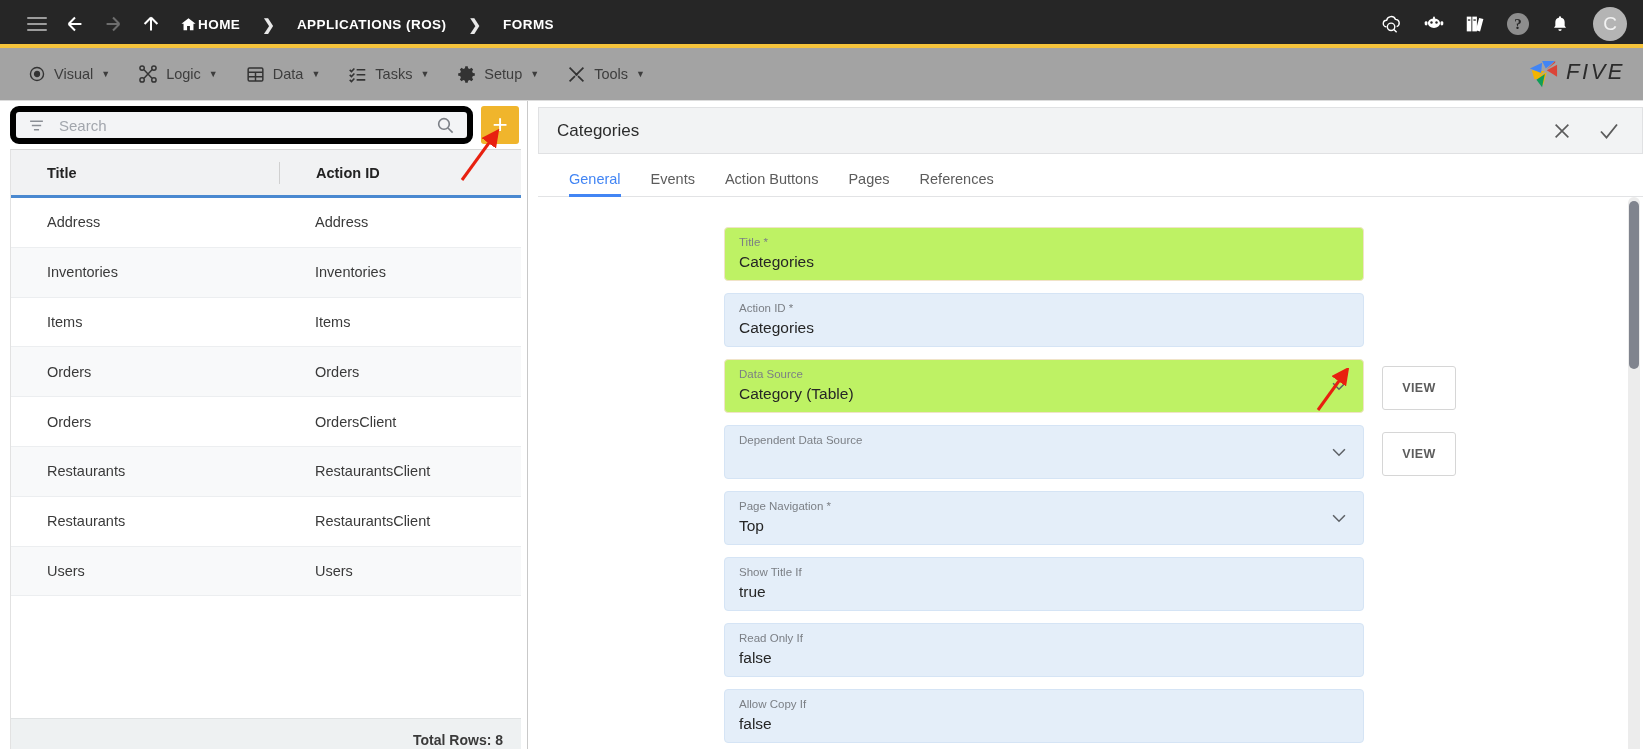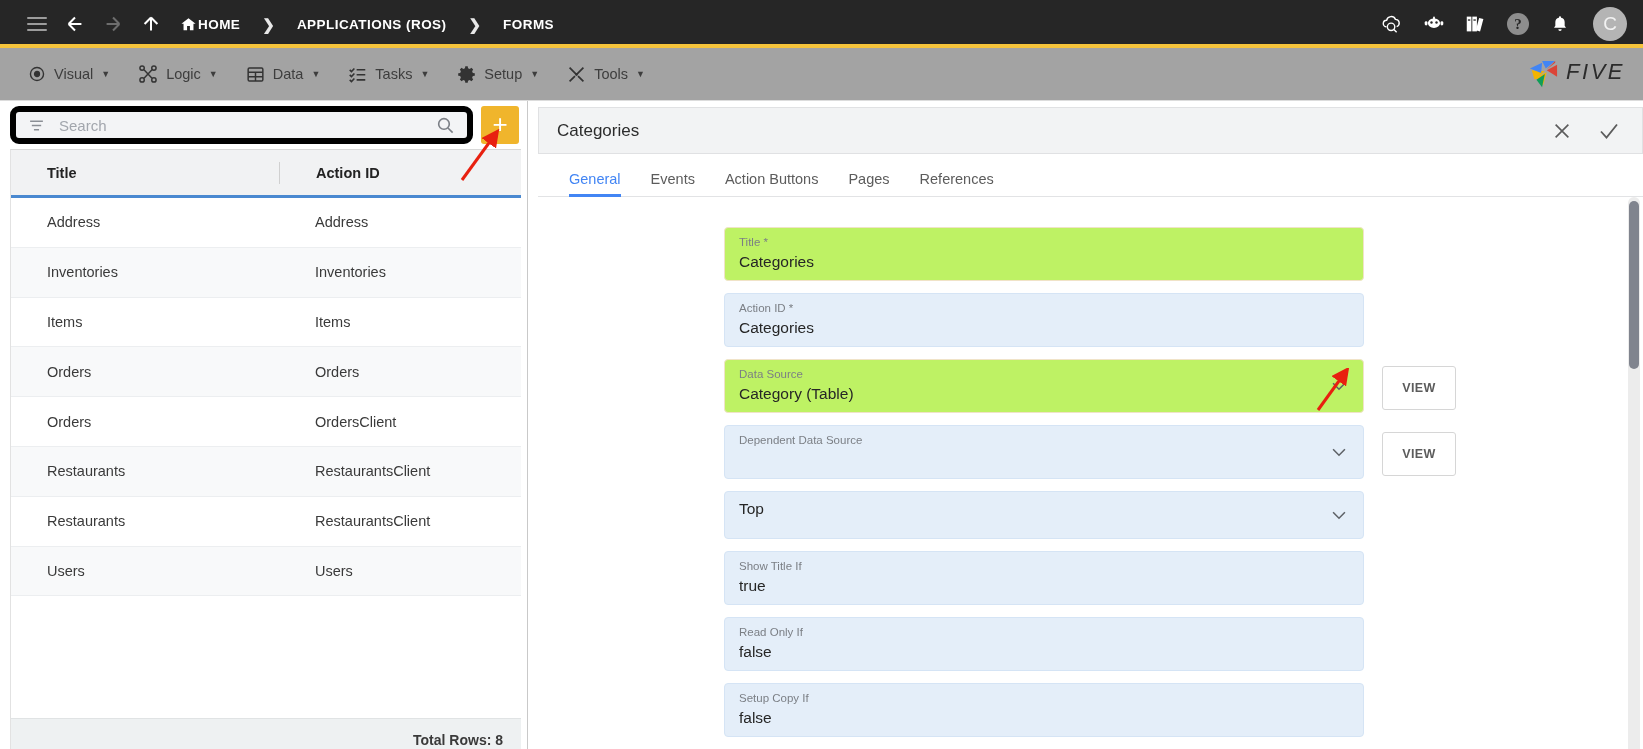--- a/index.html
+++ b/index.html
@@ -556,20 +556,21 @@
               <svg width="20" height="20" viewBox="0 0 22 22" fill="none" stroke="currentColor" stroke-width="1.7">
                 <path d="M4.5 8l6.5 6.5L17.5 8"></path>
               </svg>
             </span>
           </div>
           <button class="view-btn">VIEW</button>
         </div>
 
         <div class="field-row">
           <div class="field blue">
+            <div class="field-label">Page Navigation *</div>
             <div class="field-value">Top</div>
             <span class="chevron">
               <svg width="20" height="20" viewBox="0 0 22 22" fill="none" stroke="currentColor" stroke-width="1.7">
                 <path d="M4.5 8l6.5 6.5L17.5 8"></path>
               </svg>
             </span>
           </div>
           <div class="view-spacer"></div>
         </div>
 
@@ -584,21 +585,21 @@
         <div class="field-row">
           <div class="field blue">
             <div class="field-label">Read Only If</div>
             <div class="field-value">false</div>
           </div>
           <div class="view-spacer"></div>
         </div>
 
         <div class="field-row">
           <div class="field blue">
-            <div class="field-label">Setup Copy If</div>
+            <div class="field-label">Allow Copy If</div>
             <div class="field-value">false</div>
           </div>
           <div class="view-spacer"></div>
         </div>
 
       </div>
 
       <div class="vscroll">
         <div class="vthumb"></div>
       </div>

